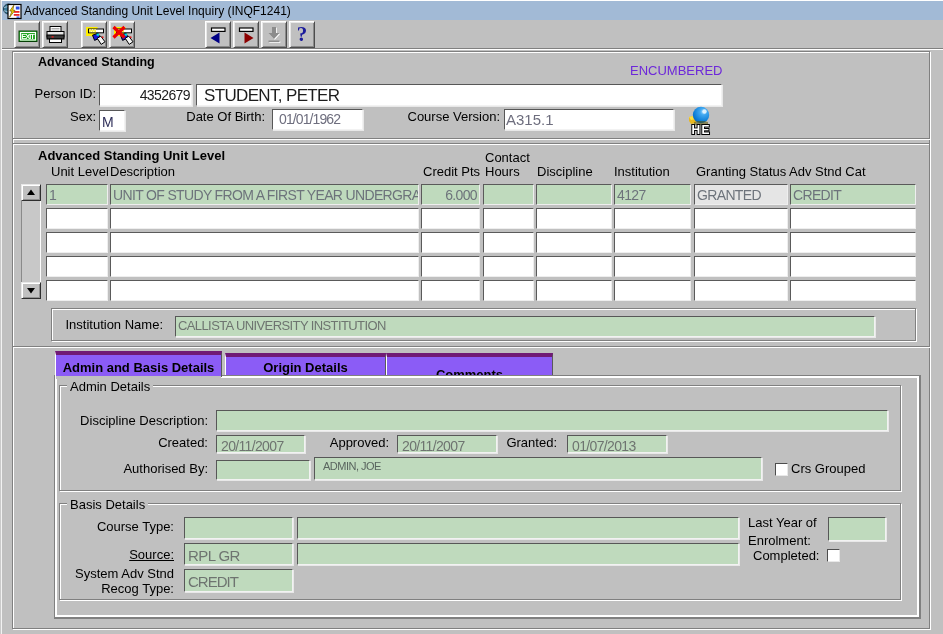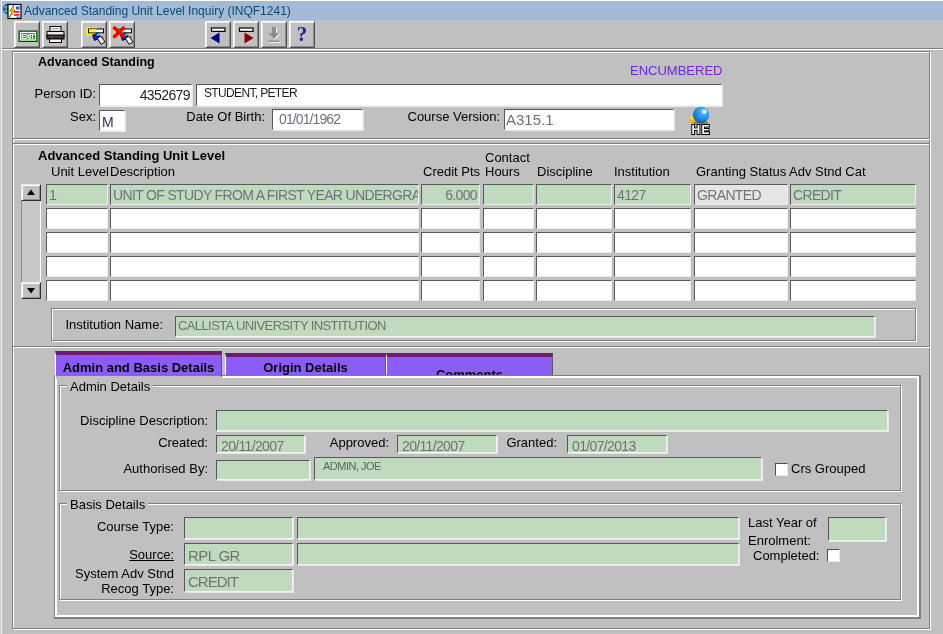--- a/index.html
+++ b/index.html
@@ -30,21 +30,21 @@
 <path d="M1 5.5 Q5.5 3.5 10 5.5 M1 8.8 Q5.5 10.8 10 8.8 M5.5 2 L5.5 12" stroke="#cde" stroke-width="0.7" fill="none"></path>
 <circle cx="10.5" cy="12.5" r="4" fill="#2a6a4a" stroke="#1a3a4a"></circle>
 <rect x="5" y="2.5" width="13" height="14" fill="#fff" stroke="#000" stroke-width="1.2"></rect>
 <rect x="12.8" y="4.5" width="3.7" height="3" fill="#2a50e8"></rect>
 <rect x="10.8" y="9" width="5.7" height="1.8" fill="#e82828"></rect>
 <rect x="10.8" y="12" width="5.7" height="1.8" fill="#e82828"></rect>
 <rect x="13.5" y="14.5" width="3" height="1.3" fill="#2a50e8"></rect>
 <path d="M10.8 3.2 L6.8 9 L9 9 L6.6 15.2 L12 8.3 L9.8 8.3 Z" fill="#ffe000" stroke="#705800" stroke-width="0.7"></path>
 </svg>
 </div>
-<div class="lbl" style="left:24px;top:4px;font-size:12px;color:#0c4a6e;">Advanced Standing Unit Level Inquiry (INQF1241)</div>
+<div class="lbl" style="left:24px;top:4px;font-size:12px;color:#000000;">Advanced Standing Unit Level Inquiry (INQF1241)</div>
 
 <div class="btn" style="left:14px;top:21px;">
   <svg width="24" height="25">
       <rect x="4" y="9" width="18" height="10.5" fill="#0fa00f" stroke="#064006" stroke-width="1"></rect>
       <rect x="5.5" y="10.5" width="15" height="7.5" fill="none" stroke="#fff" stroke-width="1.2"></rect>
       <text x="13" y="16.8" font-family="Liberation Sans" font-size="7.5" font-weight="bold" fill="#fff" text-anchor="middle" textLength="13.5">EXIT</text>
     </svg>
 </div>
 <div class="btn" style="left:42px;top:21px;">
   <svg width="24" height="25">
@@ -119,21 +119,21 @@
 <div class="abs" style="left:0;top:48px;width:943px;height:1px;background:#808080;"></div>
 <div class="abs" style="left:0;top:49px;width:943px;height:1px;background:#ffffff;"></div>
 
 <div class="frame" style="left:12px;top:51px;width:918px;height:578px;"></div>
 
 <div class="frame" style="left:12px;top:51px;width:918px;height:88px;"></div>
 <div class="lbl" style="left:38px;top:55px;font-weight:bold;font-size:12.5px;">Advanced Standing</div>
 <div class="lbl" style="left:630px;top:63px;color:#6d28d9;">ENCUMBERED</div>
 <div class="rlbl" style="left:20px;top:86px;width:76px;">Person ID:</div>
 <div class="fld" style="left:99px;top:84px;width:93px;height:22px;text-align:right;padding:2px 1px 0 0;font-size:14px;letter-spacing:-0.6px;">4352679</div>
-<div class="fld" style="left:196px;top:84px;width:526px;height:22px;padding:1px 0 0 7px;font-size:12px;letter-spacing:-0.65px;">STUDENT, PETER</div>
+<div class="fld" style="left:196px;top:84px;width:526px;height:22px;padding:1px 0 0 7px;font-size:17px;letter-spacing:-0.65px;">STUDENT, PETER</div>
 <div class="rlbl" style="left:20px;top:109px;width:76px;">Sex:</div>
 <div class="fld" style="left:99px;top:110px;width:26px;height:21px;padding:3px 0 0 2px;font-size:14px;color:#30305a;">M</div>
 <div class="rlbl" style="left:165px;top:109px;width:100px;">Date Of Birth:</div>
 <div class="fld" style="left:272px;top:109px;width:91px;height:21px;padding:1px 0 0 6px;font-size:14px;letter-spacing:-0.9px;color:#6e6e7e;">01/01/1962</div>
 <div class="rlbl" style="left:380px;top:109px;width:120px;">Course Version:</div>
 <div class="fld" style="left:504px;top:109px;width:170px;height:21px;padding:1px 0 0 1px;font-size:15px;color:#6e6e7e;">A315.1</div>
 <div class="abs" style="left:686px;top:105px;width:26px;height:30px;">
 <svg width="26" height="30">
 <defs>
         <radialGradient id="sph" cx="0.65" cy="0.3" r="0.8">

